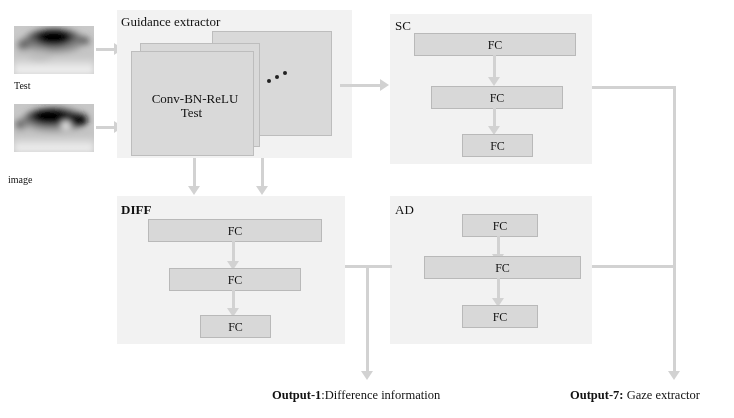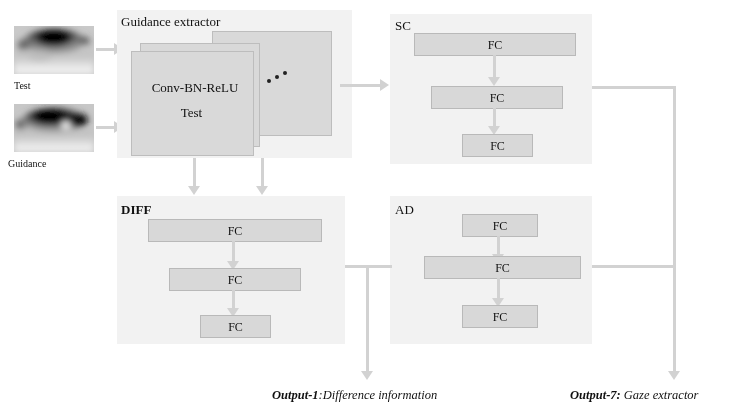--- a/index.html
+++ b/index.html
@@ -33,21 +33,21 @@
   .lnh{height:3px;}
   .lnv{width:3px;}
   .arrow-r{position:absolute;width:0;height:0;
            border-top:6px solid transparent;border-bottom:6px solid transparent;
            border-left:9px solid #d2d2d2;}
   .arrow-d{position:absolute;width:0;height:0;
            border-left:6px solid transparent;border-right:6px solid transparent;
            border-top:9px solid #d2d2d2;}
 
   
-  .out{position:absolute;font-size:12.5px;line-height:14px;white-space:nowrap;color:#111;font-style:italic;}
+  .out{position:absolute;font-size:12.5px;line-height:14px;white-space:nowrap;color:#111;}
   .out b{font-weight:bold;}
 </style>
 </head>
 <body>
 
 <div class="stage">
 
   <div class="eye" style="left:14px;top:26px;">
     <svg viewBox="0 0 80 48" preserveAspectRatio="none">
       <defs>
@@ -116,35 +116,35 @@
       <g filter="url(#bl2)">
         <ellipse cx="40" cy="16" rx="31" ry="12" fill="url(#g2a)"></ellipse>
         <ellipse cx="14" cy="22" rx="13" ry="10" fill="url(#g2b)"></ellipse>
         <ellipse cx="36" cy="13" rx="17" ry="8" fill="#000"></ellipse>
         <ellipse cx="63" cy="16" rx="11" ry="7" fill="#0d0d0d"></ellipse>
         <rect x="0" y="24" width="80" height="24" fill="url(#g2d)"></rect>
         <ellipse cx="52" cy="21" rx="6" ry="5" fill="url(#g2glint)"></ellipse>
       </g>
     </svg>
   </div>
-  <div class="img-caption" style="left:8px;top:156px;width:92px;">Guidance</div>
+  <div class="img-caption" style="left:8px;top:172px;width:92px;">image</div>
 
   <div class="ln lnh" style="left:96px;top:48px;width:20px;"></div>
   <div class="arrow-r" style="left:114px;top:43px;"></div>
   <div class="ln lnh" style="left:96px;top:126px;width:20px;"></div>
   <div class="arrow-r" style="left:114px;top:121px;"></div>
 
   <div class="panel" style="left:117px;top:10px;width:235px;height:148px;"></div>
   <div class="panel-title" style="left:121px;top:15px;">Guidance extractor</div>
 
   <div class="card" style="left:212px;top:31px;width:118px;height:103px;"></div>
   <div class="card" style="left:140px;top:43px;width:118px;height:102px;"></div>
   <div class="card" style="left:131px;top:51px;width:121px;height:103px;"></div>
 
-  <div class="card-label" style="left:131px;top:80px;width:128px;">Conv-BN-ReLU</div>
+  <div class="card-label" style="left:131px;top:91px;width:128px;">Conv-BN-ReLU</div>
   <div class="card-label" style="left:131px;top:105px;width:121px;">Test</div>
 
   <div class="dot" style="left:267px;top:79px;"></div>
   <div class="dot" style="left:275px;top:75px;"></div>
   <div class="dot" style="left:283px;top:71px;"></div>
 
   <div class="ln lnh" style="left:340px;top:84px;width:42px;"></div>
   <div class="arrow-r" style="left:380px;top:79px;"></div>
 
   <div class="ln lnv" style="left:193px;top:158px;height:30px;"></div>

